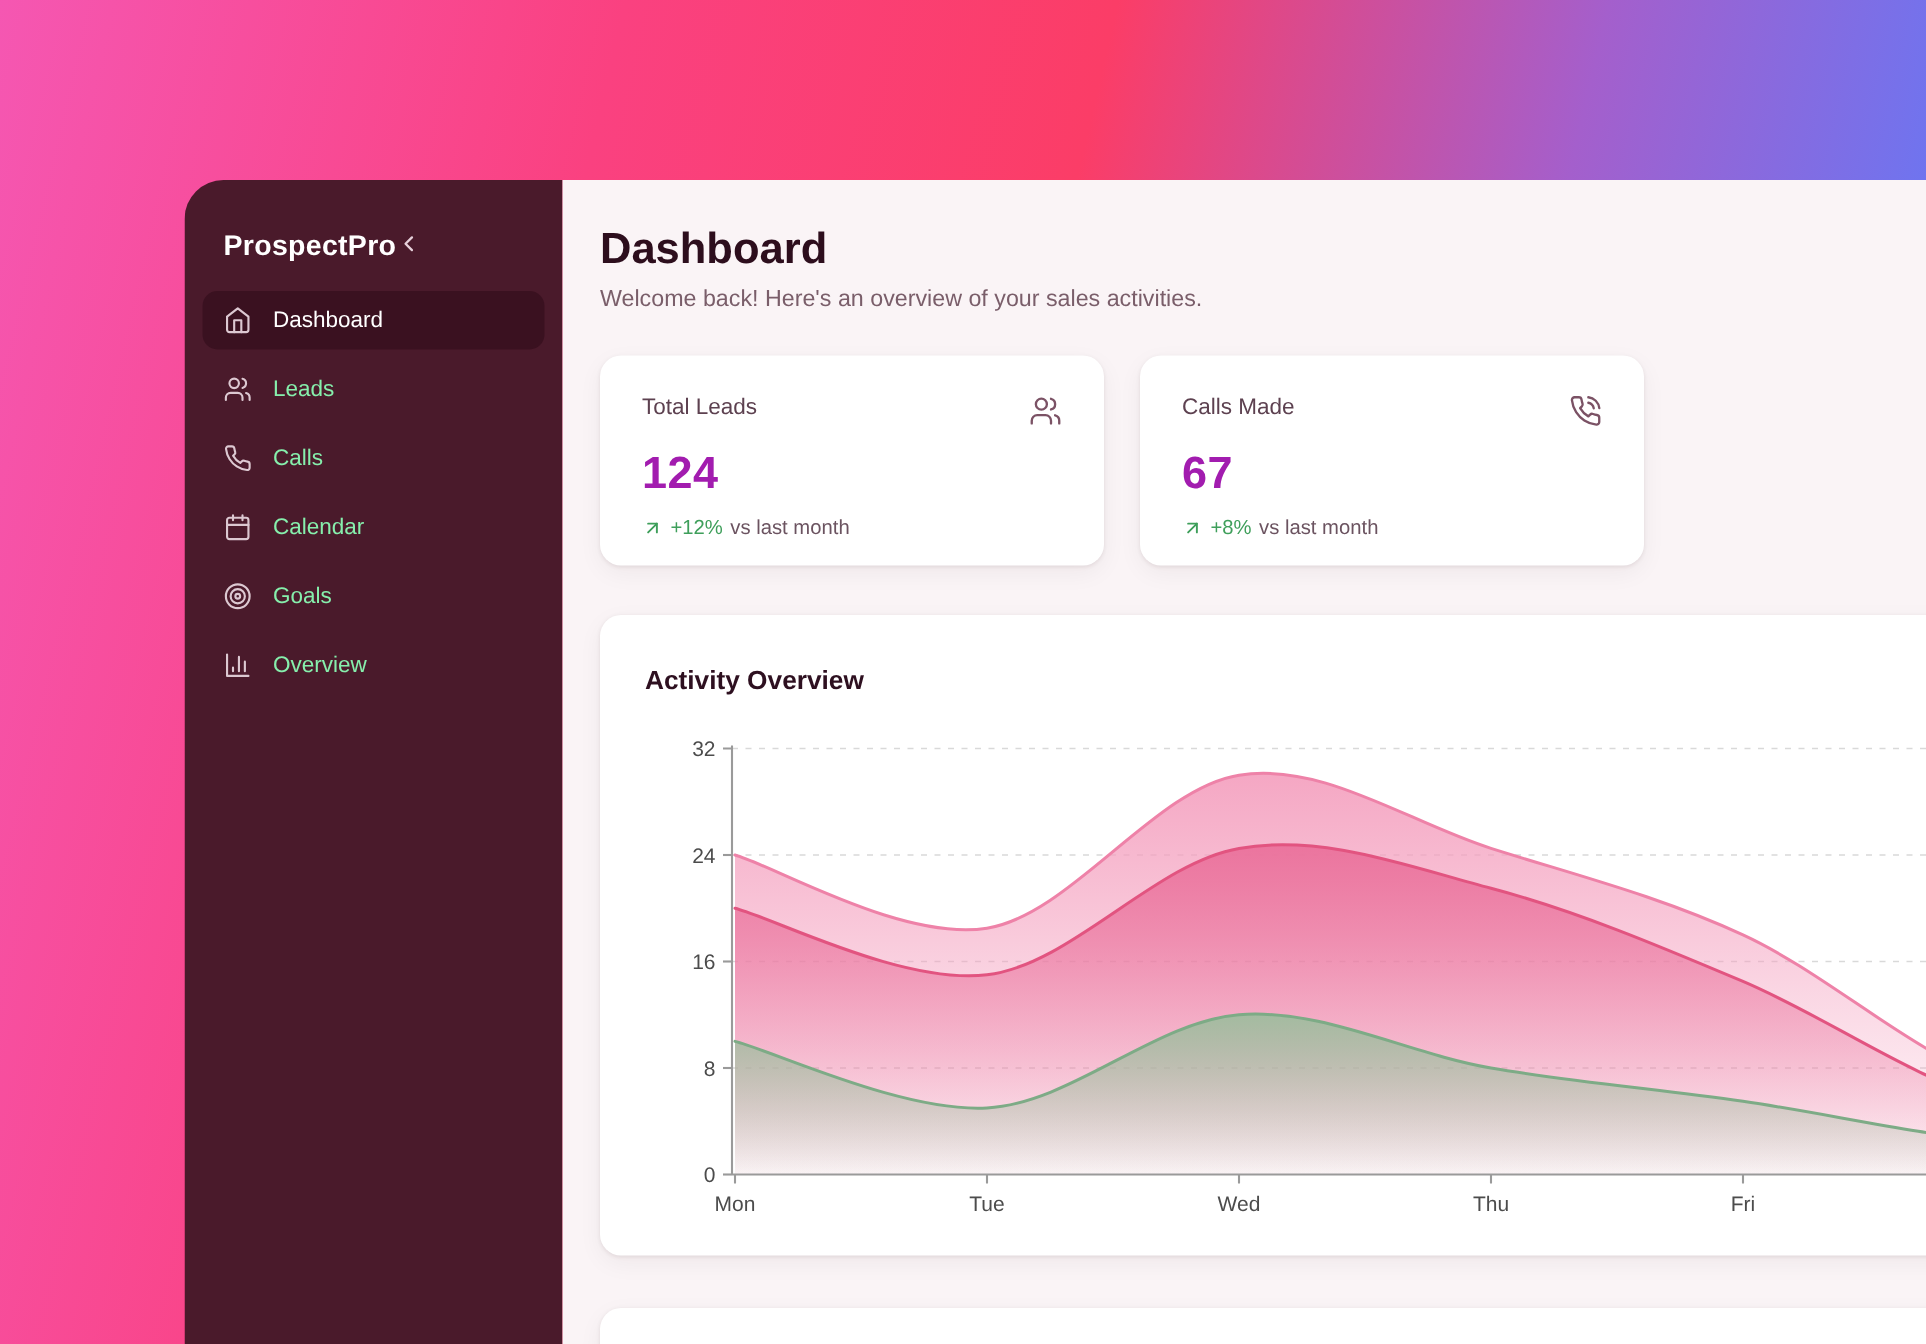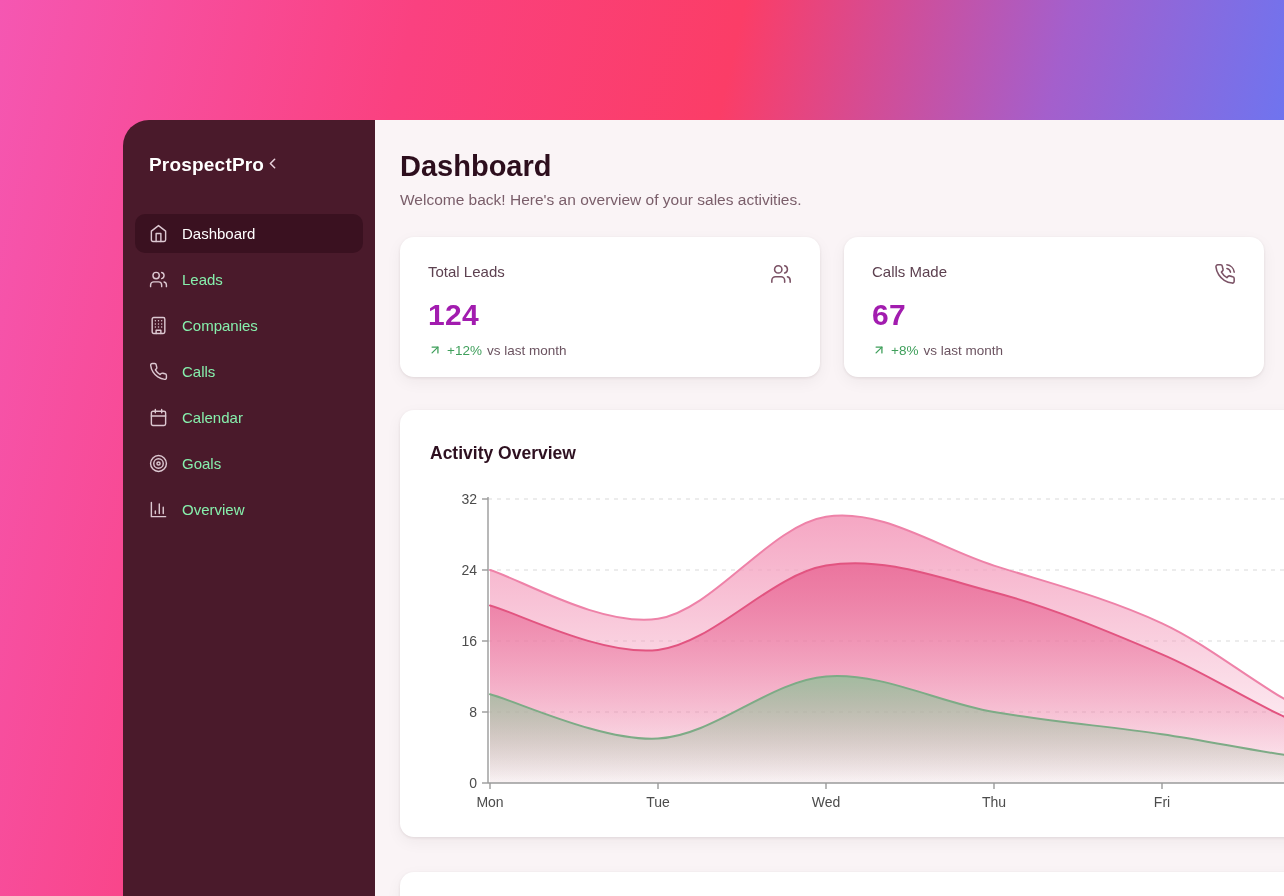--- a/index.html
+++ b/index.html
@@ -8,45 +8,45 @@
     width:1284px; height:896px; overflow:hidden; position:relative;
     font-family:"Liberation Sans", sans-serif;
     background:linear-gradient(103deg, #f557b2 0%, #fa4180 28%, #fb3d67 50%, #a45fcc 72%, #6f74ef 88%, #6f74ef 100%);
   }
   .app { position:absolute; left:123px; top:120px; width:1640px; height:1010px;
     display:flex; border-top-left-radius:26px; overflow:hidden; }
 
   
   .sidebar { flex:0 0 252px; background:#4a1a2b; padding-top:32px; }
   .side-head { display:flex; align-items:center; justify-content:flex-start;
-    padding:0 26px 0 26px; height:26px; margin-bottom:36px; }
+    padding:0 26px 0 26px; height:26px; margin-bottom:16px; }
   .brand { font-size:19px; font-weight:700; color:#ffffff; letter-spacing:.2px; }
   .collapse-btn { color:#e6d0da; cursor:pointer; display:flex; align-items:center; }
   .collapse-btn svg { width:17px; height:17px; }
   .nav { padding:0 12px; display:flex; flex-direction:column; gap:7px; }
   .nav-item { display:flex; align-items:center; gap:14px; padding:10px 14px;
     border-radius:10px; color:#86efac; font-size:15px; cursor:pointer; }
   .nav-item.active { background:#3a1120; color:#ffffff; }
   .nav-icon { display:flex; }
   .nav-icon svg { width:19px; height:19px; color:#dcc8d1; }
 
   
   .main { flex:1; background:#faf4f6; padding:30px 0 0 25px; }
   .page-title { margin:0; font-size:29px; line-height:32px; font-weight:700; color:#2d0e1d; }
   .subtitle { margin-top:9px; font-size:15.5px; color:#7a5e6a; }
 
   .cards-row { margin-top:28px; display:flex; gap:24px; }
   .card { background:#ffffff; border-radius:14px;
     box-shadow:0 1px 3px rgba(40,10,25,.09), 0 5px 16px rgba(40,10,25,.05); }
-  .stat-card { width:420px; height:140px; padding:26px 28px; }
+  .stat-card { width:336px; height:140px; padding:26px 28px; }
   .stat-top { display:flex; justify-content:space-between; align-items:flex-start; }
   .stat-label { font-size:15px; color:#5d4150; }
   .stat-icon svg { width:22px; height:22px; color:#7b5265; }
   .stat-value { margin-top:9px; font-size:30px; font-weight:700; color:#a21caf; letter-spacing:.3px; }
-  .stat-trend { margin-top:11px; display:flex; align-items:flex-start; gap:5px; font-size:13.5px; }
+  .stat-trend { margin-top:11px; display:flex; align-items:flex-end; gap:5px; font-size:13.5px; }
   .trend-arrow { display:flex; }
   .trend-arrow svg { width:14px; height:14px; color:#3f9f5b; }
   .trend-pct { color:#3f9f5b; }
   .trend-suffix { color:#6b5360; }
 
   .chart-card { margin-top:33px; width:1308px; height:427px; padding:30px; }
   .chart-title { font-size:17.5px; line-height:26px; font-weight:700; color:#2e1020; }
   .chart-svg { display:block; margin-top:21px; }
   .axis-label { font-family:"Liberation Sans", sans-serif; font-size:14px; fill:#4c4c4c; }
 
@@ -81,30 +81,20 @@
         <div class="nav-item">
           <span class="nav-icon">
             <svg viewBox="0 0 24 24" fill="none" stroke="currentColor" stroke-width="1.8" stroke-linecap="round" stroke-linejoin="round">
               <path d="M16 21v-2a4 4 0 0 0-4-4H6a4 4 0 0 0-4 4v2"></path>
               <circle cx="9" cy="7" r="4"></circle>
               <path d="M22 21v-2a4 4 0 0 0-3-3.87"></path>
               <path d="M16 3.13a4 4 0 0 1 0 7.75"></path>
             </svg>
           </span>
           <span class="nav-label">Leads</span>
-        </div>
-        <div class="nav-item">
-          <span class="nav-icon">
-            <svg viewBox="0 0 24 24" fill="none" stroke="currentColor" stroke-width="1.8" stroke-linecap="round" stroke-linejoin="round">
-              <rect x="4" y="2" width="16" height="20" rx="2"></rect>
-              <path d="M9 22v-4h6v4"></path>
-              <path d="M8 6h.01M12 6h.01M16 6h.01M8 10h.01M12 10h.01M16 10h.01M8 14h.01M12 14h.01M16 14h.01"></path>
-            </svg>
-          </span>
-          <span class="nav-label">Companies</span>
         </div>
         <div class="nav-item">
           <span class="nav-icon">
             <svg viewBox="0 0 24 24" fill="none" stroke="currentColor" stroke-width="1.8" stroke-linecap="round" stroke-linejoin="round">
               <path d="M22 16.92v3a2 2 0 0 1-2.18 2 19.79 19.79 0 0 1-8.63-3.07 19.5 19.5 0 0 1-6-6 19.79 19.79 0 0 1-3.07-8.67A2 2 0 0 1 4.11 2h3a2 2 0 0 1 2 1.72 12.84 12.84 0 0 0 .7 2.81 2 2 0 0 1-.45 2.11L8.09 9.91a16 16 0 0 0 6 6l1.27-1.27a2 2 0 0 1 2.11-.45 12.84 12.84 0 0 0 2.81.7A2 2 0 0 1 22 16.92z"></path>
             </svg>
           </span>
           <span class="nav-label">Calls</span>
         </div>
         <div class="nav-item">

